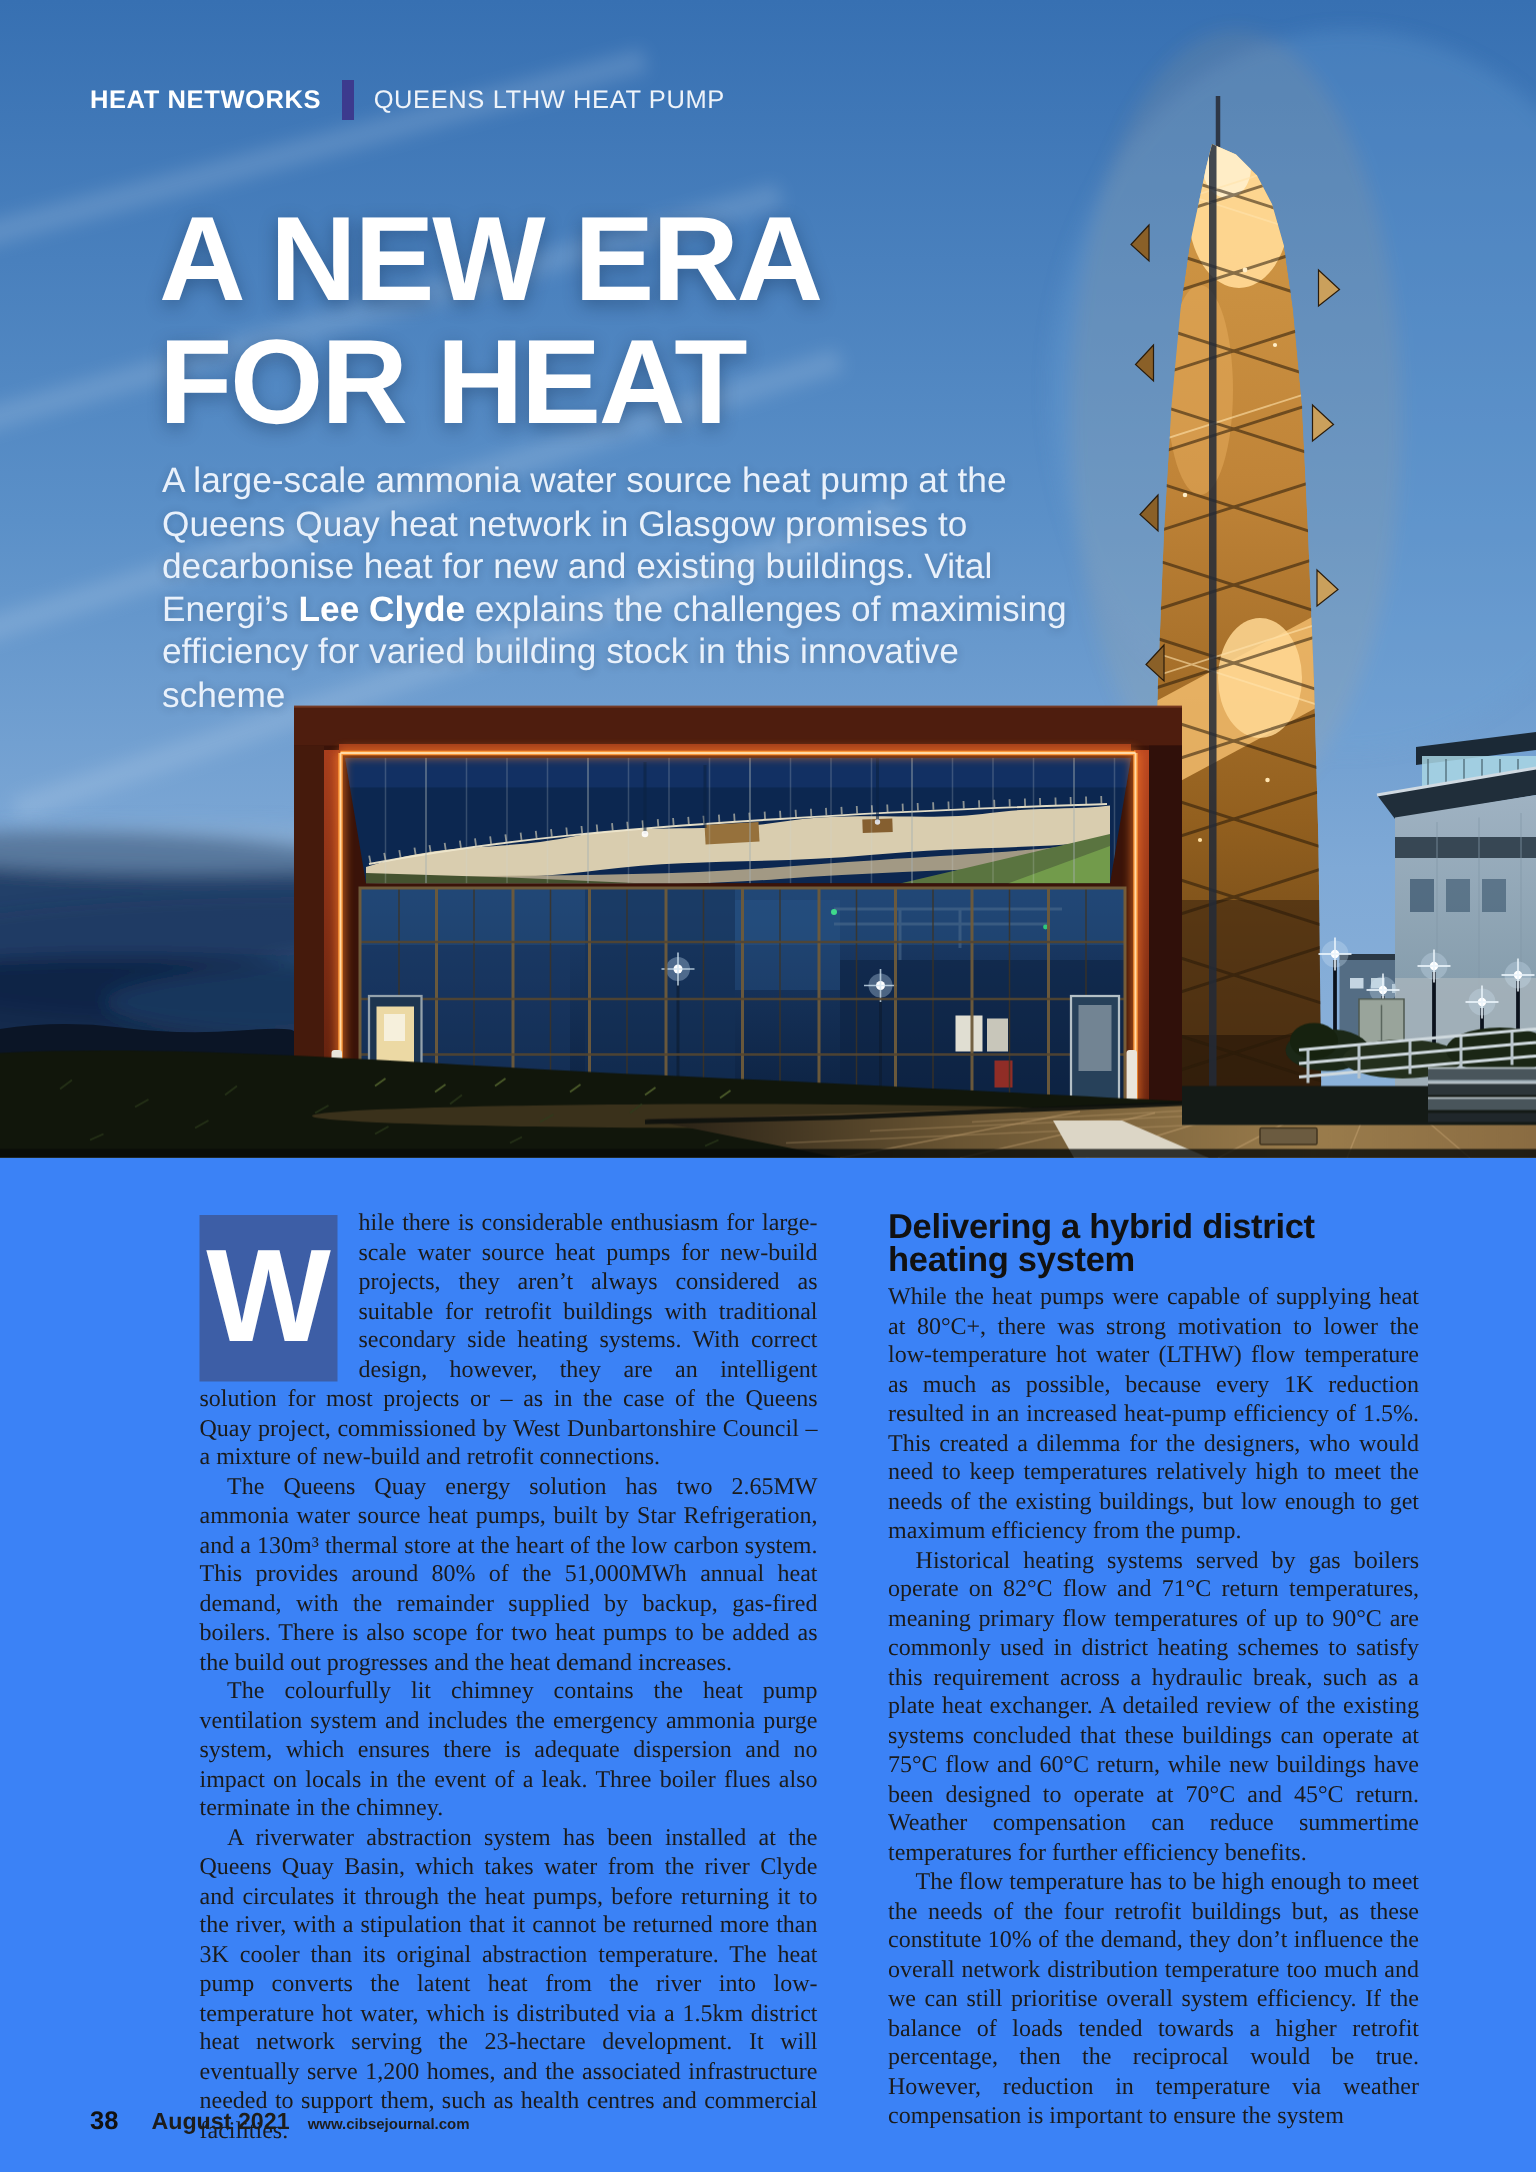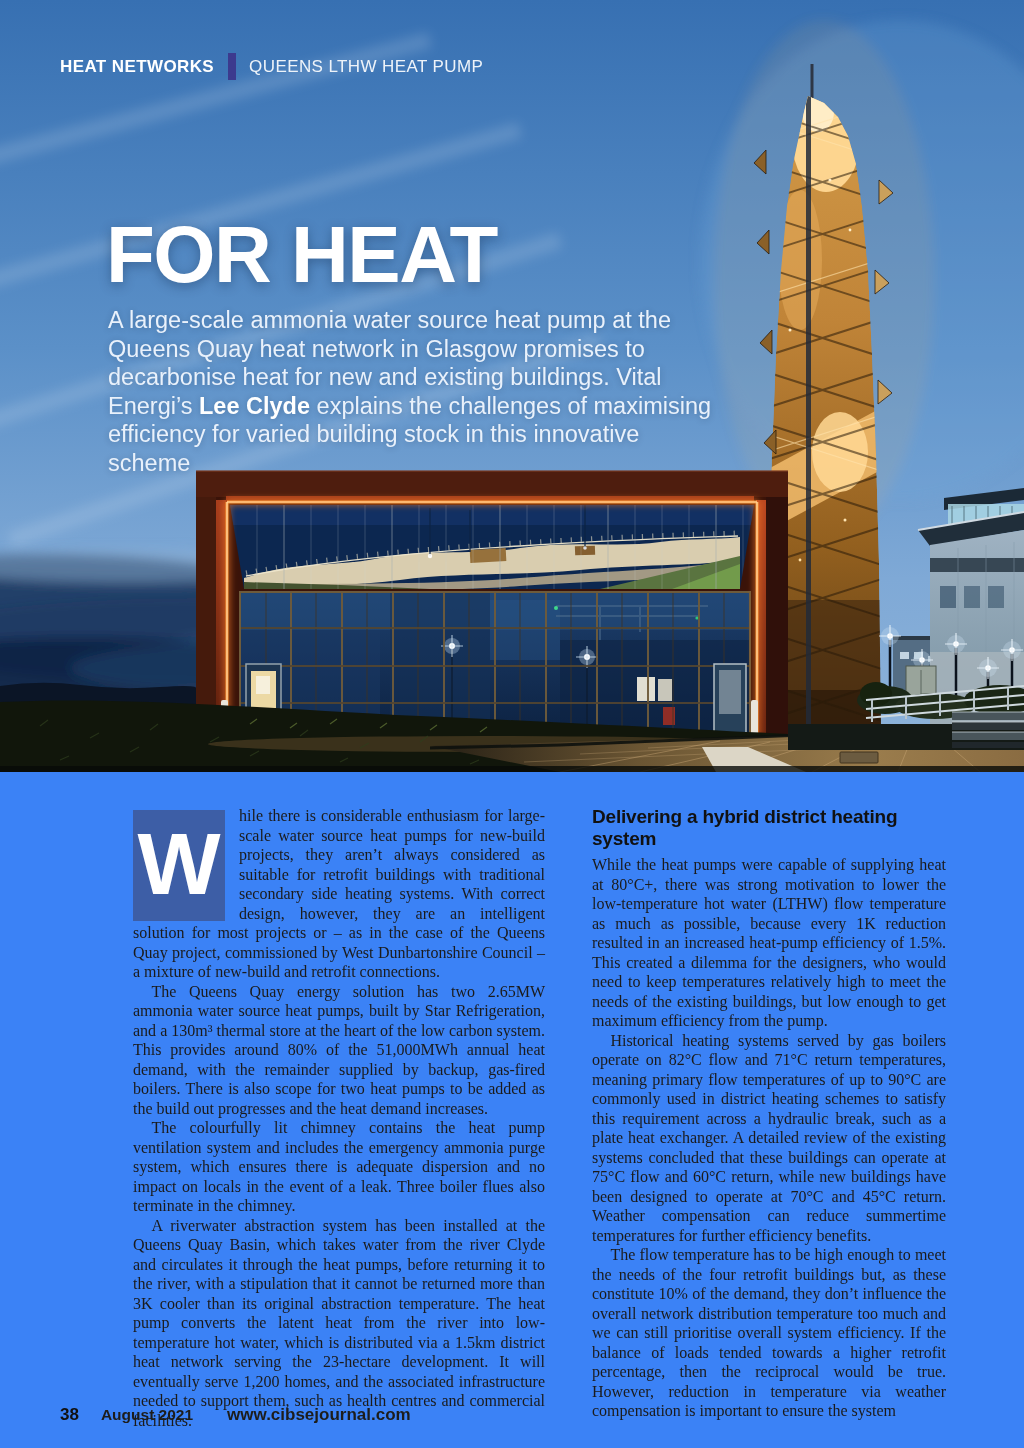--- a/index.html
+++ b/index.html
@@ -27,26 +27,26 @@
   .col{font-family:"Liberation Serif",serif;font-size:16px;line-height:19.5px;color:#1b1b1b;
        text-align:justify;}
   .col p{margin:0;}
   .col p + p{text-indent:1.15em;}
   .col-left{width:412px;margin-right:47px;}
   .col-right{width:354px;}
   .dropcap{float:left;width:92px;height:111px;background:var(--dropcap-blue,#3d5ea6);
            color:#fff;font-family:"Liberation Sans",sans-serif;font-weight:700;
            font-size:88px;line-height:108px;text-align:center;margin:4px 14px 2px 0;}
   .subhead{margin:0 0 5px 0;font-family:"Liberation Sans",sans-serif;font-weight:700;
-           font-size:19px;line-height:22px;color:#111;letter-spacing:-.2px;text-align:left;}
+           font-size:23px;line-height:22px;color:#111;letter-spacing:-.2px;text-align:left;}
 
   .footer{position:absolute;left:60px;top:1390px;display:flex;align-items:baseline;color:#1d1d1b;justify-content:center;}
   .pagenum{font-weight:700;font-size:17px;color:#111;}
   .issue{font-weight:700;font-size:15.5px;margin-left:22px;margin-top:16px;}
-  .site{font-weight:700;font-size:17px;margin-left:34px;}
+  .site{font-weight:700;font-size:10px;margin-left:12px;}
 </style>
 </head>
 <body>
 
 <div id="page">
 
   <div class="photo">
   <svg viewBox="0 0 1024 772" xmlns="http://www.w3.org/2000/svg">
     <defs>
       <linearGradient id="skyG" x1="0" y1="0" x2="0" y2="1">
@@ -323,21 +323,21 @@
 
     <rect x="0" y="766" width="1024" height="6" fill="#070a07" opacity="0.8"></rect>
   </svg>
 
     <div class="kicker-row">
       <span class="kicker">HEAT NETWORKS</span>
       <span class="kicker-bar"></span>
       <span class="topic">QUEENS LTHW HEAT PUMP</span>
     </div>
     <h1 class="title">
-      <br>
+      <span>A NEW ERA</span><br>
       <span>FOR HEAT</span>
     </h1>
     <p class="standfirst">
       <span>A large-scale ammonia water source heat pump at the Queens Quay heat network in Glasgow promises to decarbonise heat for new and existing buildings. Vital Energi’s </span><b>Lee Clyde</b><span> explains the challenges of maximising efficiency for varied building stock in this innovative scheme</span>
     </p>
   </div>
 
   <div class="columns">
     <div class="col col-left">
       <p><span class="dropcap">W</span><span>hile there is considerable enthusiasm for large-scale water source heat pumps for new-build projects, they aren’t always considered as suitable for retrofit buildings with traditional secondary side heating systems. With correct design, however, they are an intelligent solution for most projects or – as in the case of the Queens Quay project, commissioned by West Dunbartonshire Council – a mixture of new-build and retrofit connections.</span></p>

